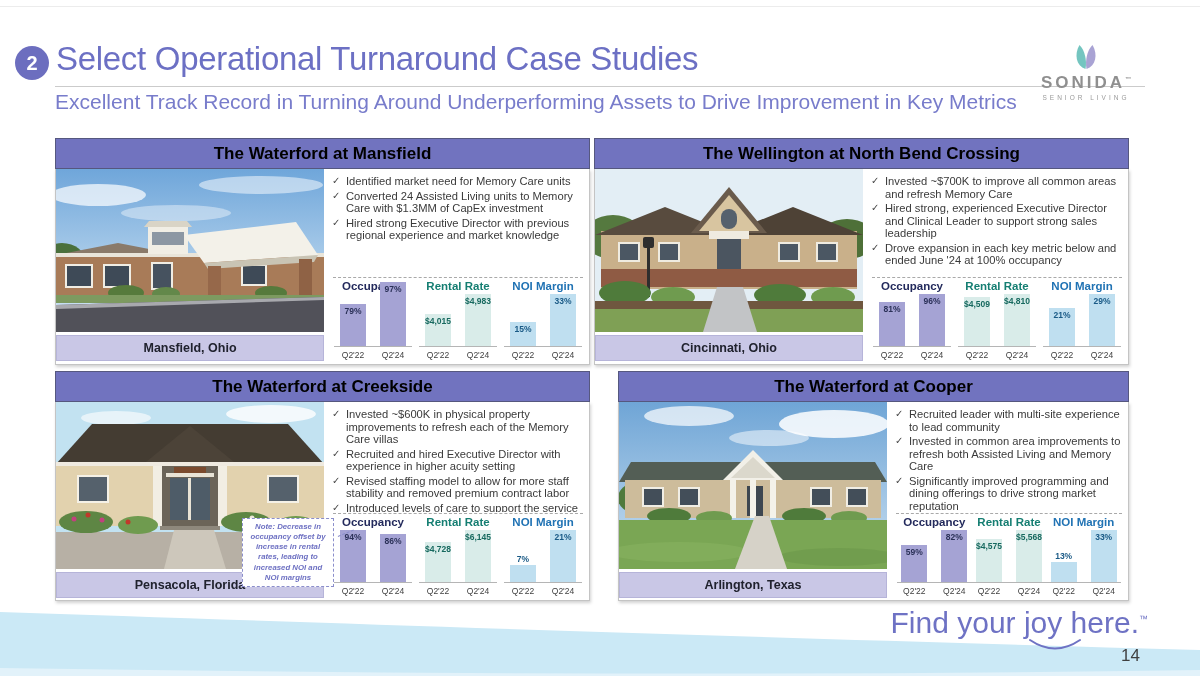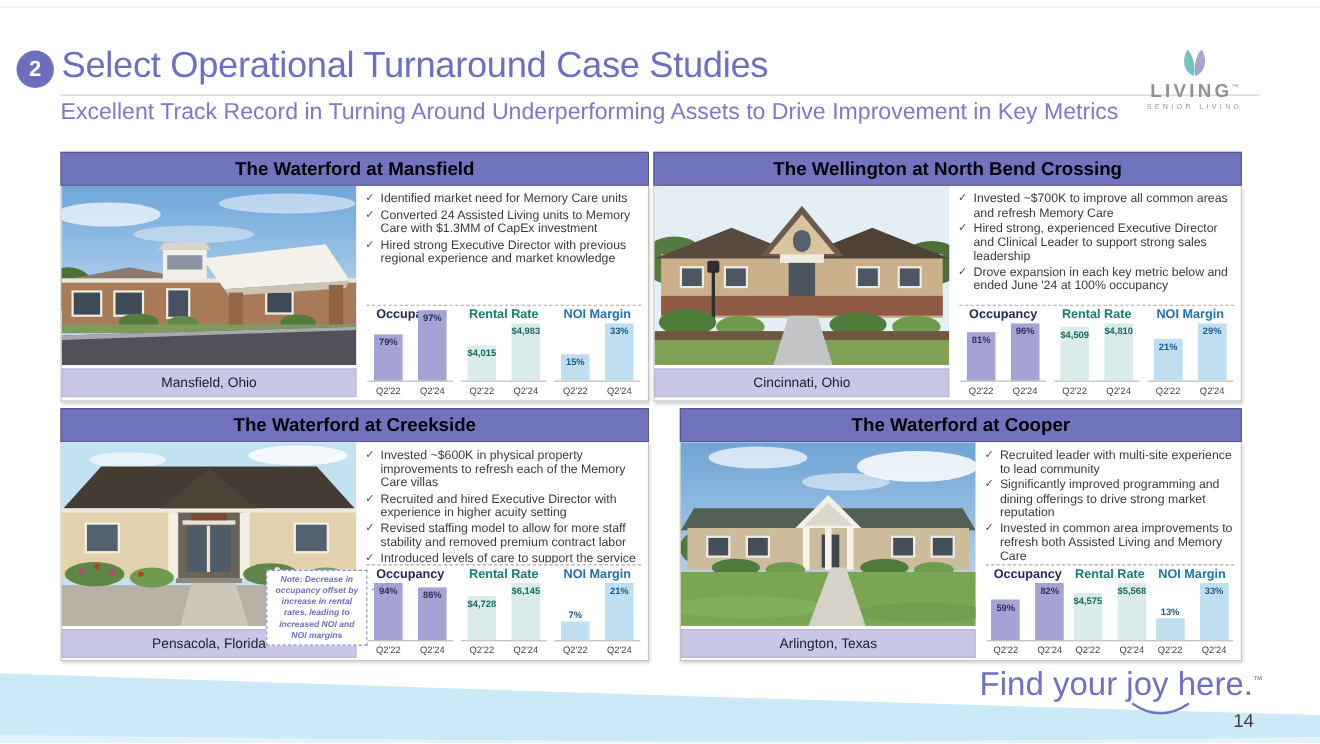--- a/index.html
+++ b/index.html
@@ -39,21 +39,21 @@
     background:#fff; border:1px solid #c4c4c4; border-top:none;
     display:flex; box-shadow:1px 2px 3px rgba(0,0,0,.18); position:relative;
   }
   .row1 .panel-body { height:196px; } .row2 .panel-body { height:199px; }
   .photo-col { width:268px; flex:none; display:flex; flex-direction:column; }
   .photo { display:block; width:268px; }
   .row1 .photo { height:163px; } .row2 .photo { height:167px; }
   .location {
     margin-top:3px; height:26px; background:#C9C7E6; border:1px solid #b6b4d9;
     display:flex; align-items:center; justify-content:center;
-    font-size:12.5px; font-weight:normal; color:#20222e;
+    font-size:12.5px; font-weight:bold; color:#20222e;
   }
   .content-col { flex:1; min-width:0; display:flex; flex-direction:column; padding:6px 4px 4px 7px; }
   .bullets { list-style:none; margin:0; padding:0; flex:1; overflow:hidden; }
   .bullets li { position:relative; padding-left:15px; font-size:11.2px; line-height:1.12; color:#3a3a3a; margin-bottom:2px; }
   .bullets li::before { content:"\2713"; position:absolute; left:1px; top:0; color:#4a4a4a; font-size:10px; }
   .divider { border-top:1px dashed #a9a9a9; margin:1px 2px 2px; }
 
   .charts-row { display:flex; justify-content:space-between; padding:0 3px; }
   .mini-chart { width:78px; }
   .chart-title { text-align:center; font-size:11.5px; font-weight:bold; margin-bottom:3px; white-space:nowrap; }
@@ -98,21 +98,21 @@
   <div class="badge">2</div>
   <div class="title">Select Operational Turnaround Case Studies</div>
   <div class="hairline"></div>
   <div class="subtitle">Excellent Track Record in Turning Around Underperforming Assets to Drive Improvement in Key Metrics</div>
 
   <div class="logo">
     <svg width="40" height="30" viewBox="0 0 40 30">
       <path d="M19.5 27 C10 24 8 12 13.5 3 C19 8 21 19 19.5 27 Z" fill="#74C5C0"></path>
       <path d="M20.5 27 C30 24 32 12 26.5 3 C21 8 19 19 20.5 27 Z" fill="#A9A3D4"></path>
     </svg>
-    <div class="logo-text"><span>LIVING</span><sup>™</sup></div>
+    <div class="logo-text"><span>SONIDA</span><sup>™</sup></div>
     <div class="logo-sub">SENIOR LIVING</div>
   </div>
 
   <div class="panel row1 p0">
     <div class="panel-header">The Waterford at Mansfield</div>
     <div class="panel-body">
       <div class="photo-col">
         <svg class="photo" viewBox="0 0 268 163" preserveAspectRatio="none">
           <defs>
               <linearGradient id="sky1" x1="0" y1="0" x2="0" y2="1">
@@ -431,22 +431,22 @@
           <rect x="0" y="118" width="268" height="49" fill="#7AA654"></rect>
           <ellipse cx="60" cy="150" rx="70" ry="10" fill="#86B15E" opacity=".7"></ellipse>
           <ellipse cx="220" cy="155" rx="60" ry="9" fill="#6D9A4B" opacity=".7"></ellipse>
           <polygon points="116,167 168,167 150,114 136,114" fill="#D6D2C8"></polygon>
         </svg>
         <div class="location">Arlington, Texas</div>
       </div>
       <div class="content-col">
         <ul class="bullets">
           <li>Recruited leader with multi-site experience to lead community</li>
+          <li>Invested in common area improvements to refresh both Assisted Living and Memory Care</li>
           <li>Significantly improved programming and dining offerings to drive strong market reputation</li>
-          <li>Invested in common area improvements to refresh both Assisted Living and Memory Care</li>
         </ul>
         <div class="divider"></div>
         <div class="charts-row">
             <div class="mini-chart theme-occupancy">
               <div class="chart-title">Occupancy</div>
               <div class="bars">
                 <div class="bar" style="height: 37px;">
                   <span class="bar-label">59%</span>
                 </div>
                 <div class="bar" style="height: 52px;">

